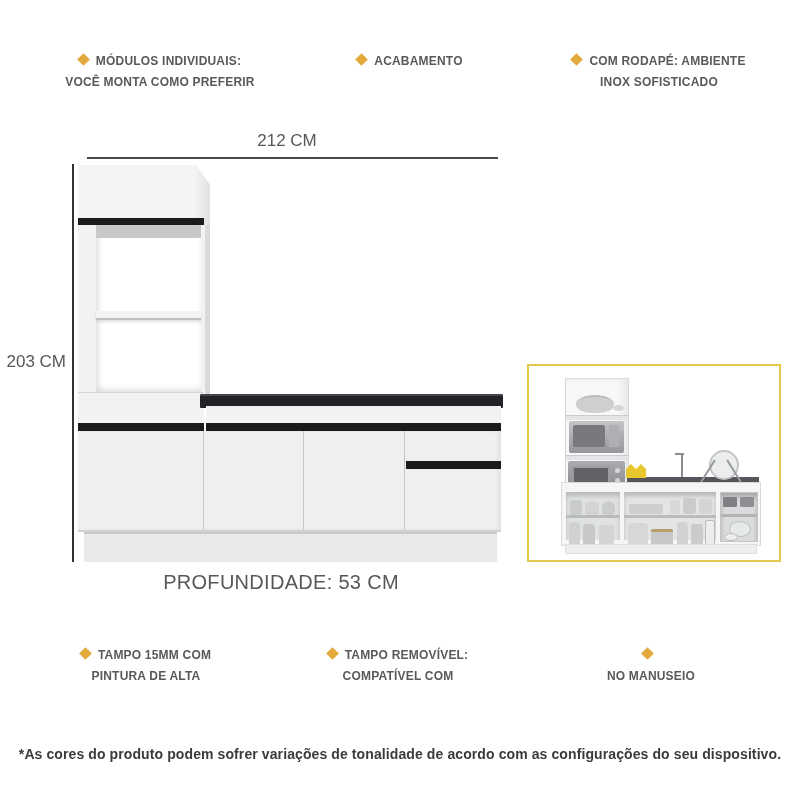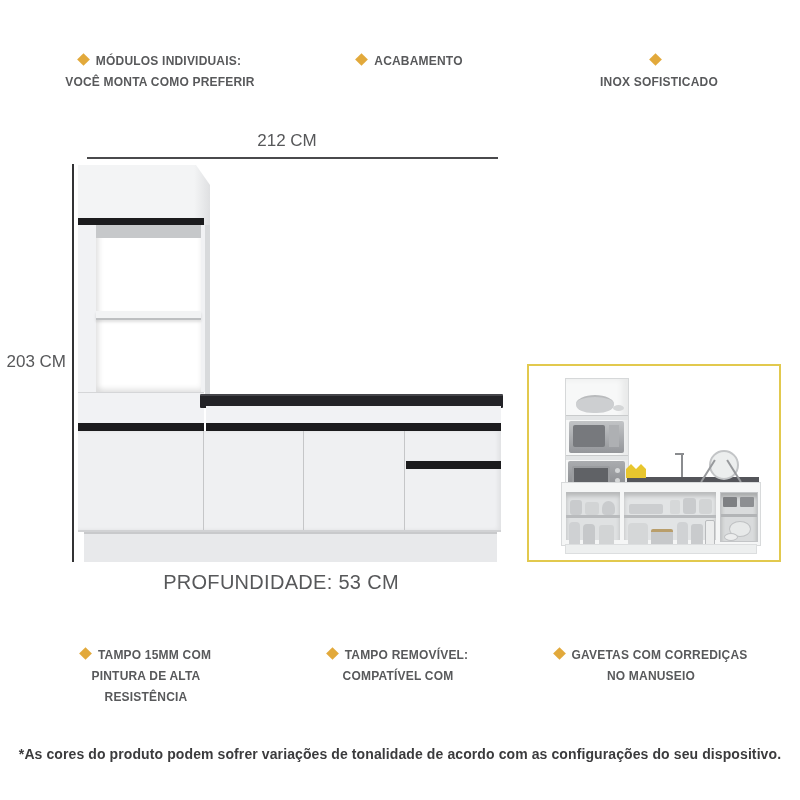--- a/index.html
+++ b/index.html
@@ -41,21 +41,21 @@
 <body>
 
 <div class="feature" style="left:10px;top:51px;width:300px">
   <div><span class="diamond"></span><span>MÓDULOS INDIVIDUAIS:</span></div>
   <div>VOCÊ MONTA COMO PREFERIR</div>
 </div>
 <div class="feature" style="left:312px;top:51px;width:196px">
   <div><span class="diamond"></span><span>ACABAMENTO</span></div>
 </div>
 <div class="feature" style="left:528px;top:51px;width:262px">
-  <div><span class="diamond"></span></div>
+  <div><span class="diamond"></span><span>COM RODAPÉ: AMBIENTE</span></div>
   <div>INOX SOFISTICADO</div>
 </div>
 
 <div class="dim-label" style="left:237px;top:131px;width:100px">212 CM</div>
 <div class="dim-line-h" style="left:87px;top:157px;width:411px"></div>
 <div class="dim-line-v" style="left:72px;top:164px;height:398px"></div>
 <div class="dim-label" style="left:4px;top:352px;width:62px;text-align:right">203 CM</div>
 
 <div class="cab" style="left:0;top:0;width:800px;height:800px;pointer-events:none">
 
@@ -155,24 +155,23 @@
       <div class="abs" style="left:3px;top:40px;width:12px;height:6px;background:#eceded;border:1px solid #bfc1c3;border-radius:50%;"></div>
     </div>
   </div>
 
   <div class="abs" style="left:36px;top:178px;width:190px;height:8px;background:#edefef;border:1px solid #dcdedf;"></div>
 </div>
 
 <div class="feature" style="left:16px;top:645px;width:260px">
   <div><span class="diamond"></span><span>TAMPO 15MM COM</span></div>
   <div>PINTURA DE ALTA</div>
-  <div>RESISTÊNCIA</div>
 </div>
 <div class="feature" style="left:285px;top:645px;width:226px">
   <div><span class="diamond"></span><span>TAMPO REMOVÍVEL:</span></div>
   <div>COMPATÍVEL COM</div>
 </div>
 <div class="feature" style="left:522px;top:645px;width:258px">
-  <div><span class="diamond"></span><span>GAVETAS COM CORREDIÇAS</span></div>
+  <div><span class="diamond"></span></div>
   <div>NO MANUSEIO</div>
 </div>
 
 <div class="footer">*As cores do produto podem sofrer variações de tonalidade de acordo com as configurações do seu dispositivo.</div>
 
 </body></html>

